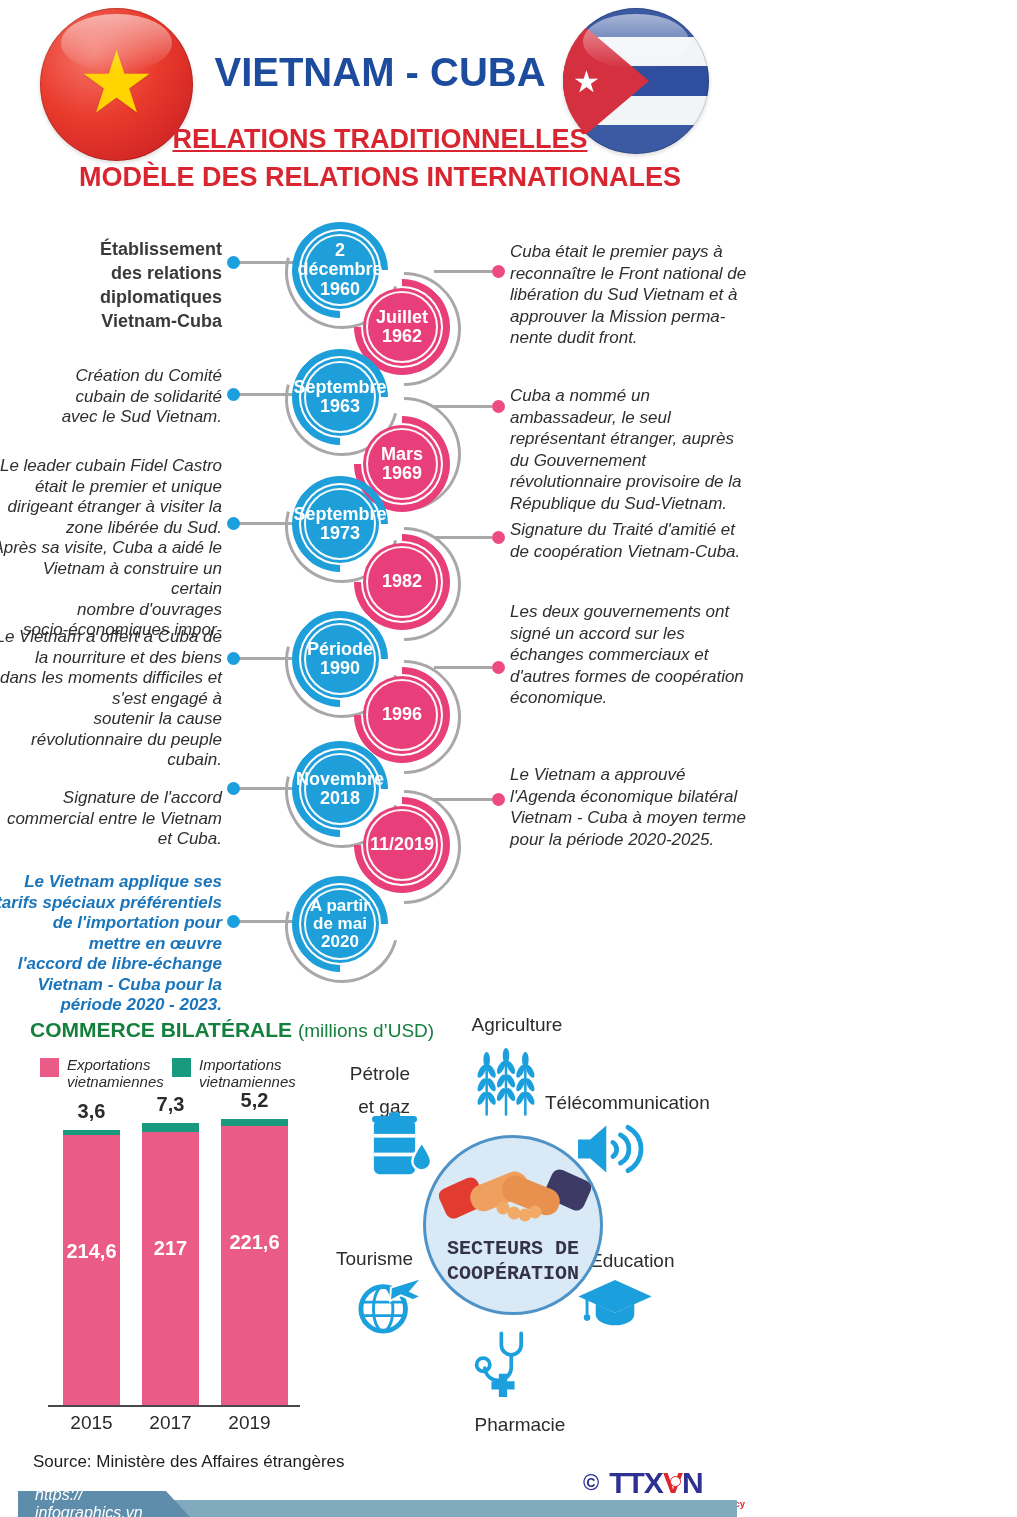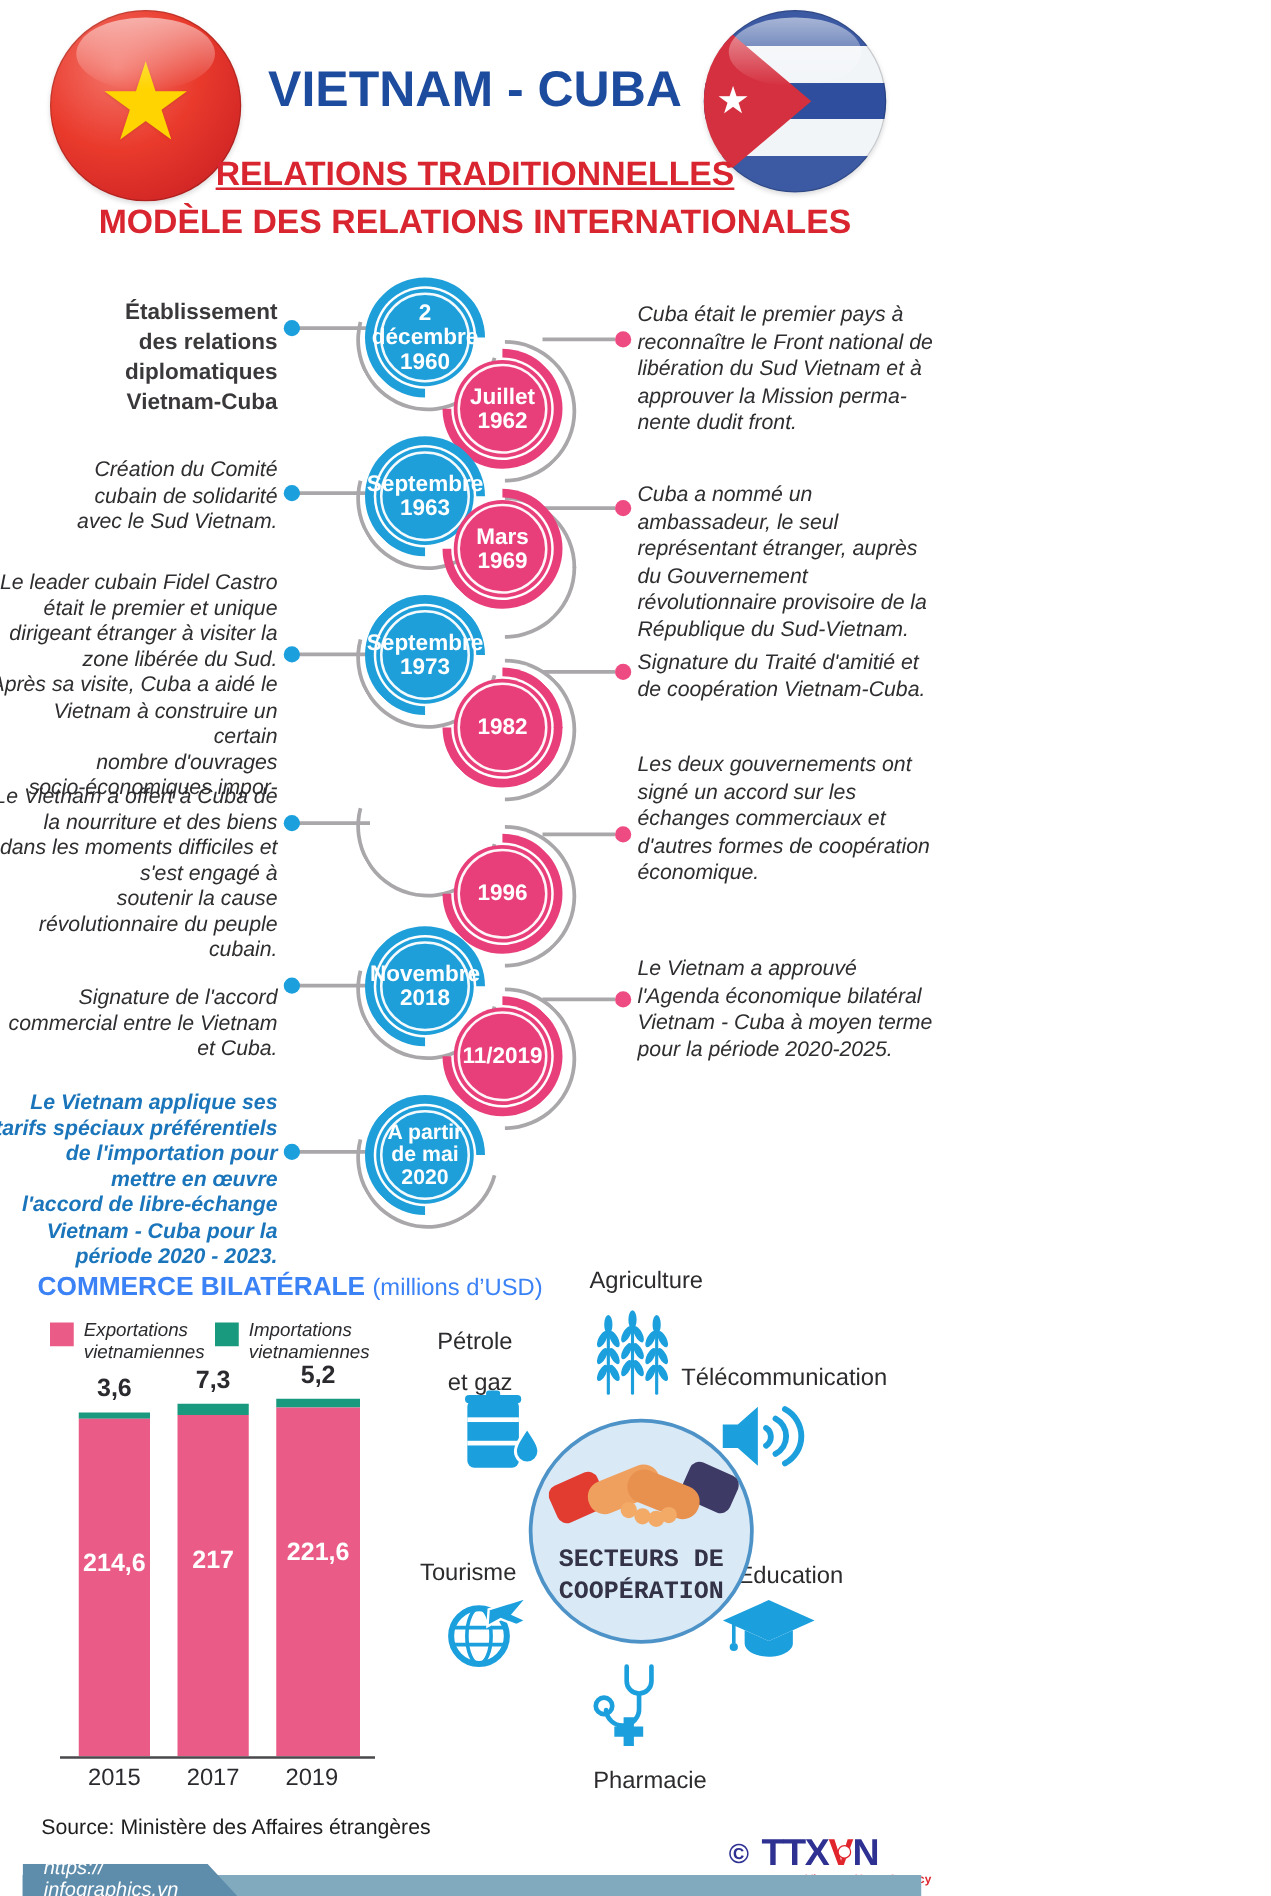--- a/index.html
+++ b/index.html
@@ -39,38 +39,38 @@
   .tnode.pink .ring{border-color:#e83f7a;border-left-color:transparent;transform:rotate(45deg);}
   .tnode .disc{position:absolute;inset:9px;border-radius:50%;display:flex;align-items:center;justify-content:center;}
   .tnode.blue .disc{background:#1e9fd9;}
   .tnode.pink .disc{background:#e83f7a;}
   .tnode .disc::after{content:'';position:absolute;inset:3px;border:2px solid rgba(255,255,255,.95);border-radius:50%;}
   .tnode .disc span{position:relative;z-index:2;color:#fff;font-weight:bold;font-size:18px;line-height:1.06;
         text-align:center;white-space:pre-line;}
   .tnode.small .disc span{font-size:17px;}
 
   .pos-e1{left:292px;top:222px;} .pos-e2{left:354px;top:279px;} .pos-e3{left:292px;top:349px;}
-  .pos-e4{left:354px;top:391px;} .pos-e5{left:292px;top:476px;} .pos-e6{left:354px;top:534px;}
+  .pos-e4{left:354px;top:416px;} .pos-e5{left:292px;top:476px;} .pos-e6{left:354px;top:534px;}
   .pos-e7{left:292px;top:611px;} .pos-e8{left:354px;top:667px;} .pos-e9{left:292px;top:741px;}
   .pos-e10{left:354px;top:797px;} .pos-e11{left:292px;top:876px;}
 
   .tl-left{position:absolute;left:-8px;width:230px;text-align:right;white-space:pre-line;
            font-style:italic;font-size:17px;line-height:20.5px;color:#2f2d30;}
   .tl-right{position:absolute;left:510px;width:238px;white-space:pre-line;
            font-style:italic;font-size:17px;line-height:21.5px;color:#2f2d30;}
   .pos-l1{top:237px;font-style:normal;font-weight:bold;font-size:18px;line-height:24px;color:#3a383b;}
   .pos-l2{top:366px;}
   .pos-l3{top:456px;}
   .pos-l4{top:627px;}
   .pos-l5{top:788px;}
   .pos-l6{top:872px;font-weight:bold;color:#1b75bb;}
   .pos-r1{top:241px;} .pos-r2{top:385px;} .pos-r3{top:519px;} .pos-r4{top:601px;} .pos-r5{top:764px;}
 
   
-  .chart-title{position:absolute;left:30px;top:1018px;font-size:21px;color:#3b82f6;}
+  .chart-title{position:absolute;left:30px;top:1018px;font-size:21px;color:#15803d;}
   .chart-title .t{font-weight:bold;}
   .chart-title .u{font-weight:normal;font-size:19px;}
   .legend-item{position:absolute;top:1056px;display:flex;gap:8px;}
   .legend-item .sw{width:19px;height:19px;margin-top:2px;}
   .legend-item .lab{font-style:italic;font-size:15px;line-height:17px;white-space:pre-line;color:#2b2a2e;}
   .li1{left:40px;justify-content:flex-end;} .li1 .sw{background:#ea5c87;}
   .li2{left:172px;} .li2 .sw{background:#19997e;}
   #chart-bars{position:absolute;inset:0;}
   .bar-group{position:absolute;display:flex;flex-direction:column;}
   .cap-label{position:absolute;top:-30px;left:0;width:100%;text-align:center;font-weight:bold;font-size:20px;color:#2b2a2e;}
@@ -189,20 +189,27 @@
       <div class="ring"></div>
       <div class="disc">
         <span>Septembre
 1973</span>
       </div>
     </div>
   <div class="tnode pink pos-e6">
       <div class="ring"></div>
       <div class="disc">
         <span>1982</span>
+      </div>
+    </div>
+  <div class="tnode blue pos-e7">
+      <div class="ring"></div>
+      <div class="disc">
+        <span>Période
+1990</span>
       </div>
     </div>
   <div class="tnode pink pos-e8">
       <div class="ring"></div>
       <div class="disc">
         <span>1996</span>
       </div>
     </div>
   <div class="tnode blue pos-e9">
       <div class="ring"></div>

